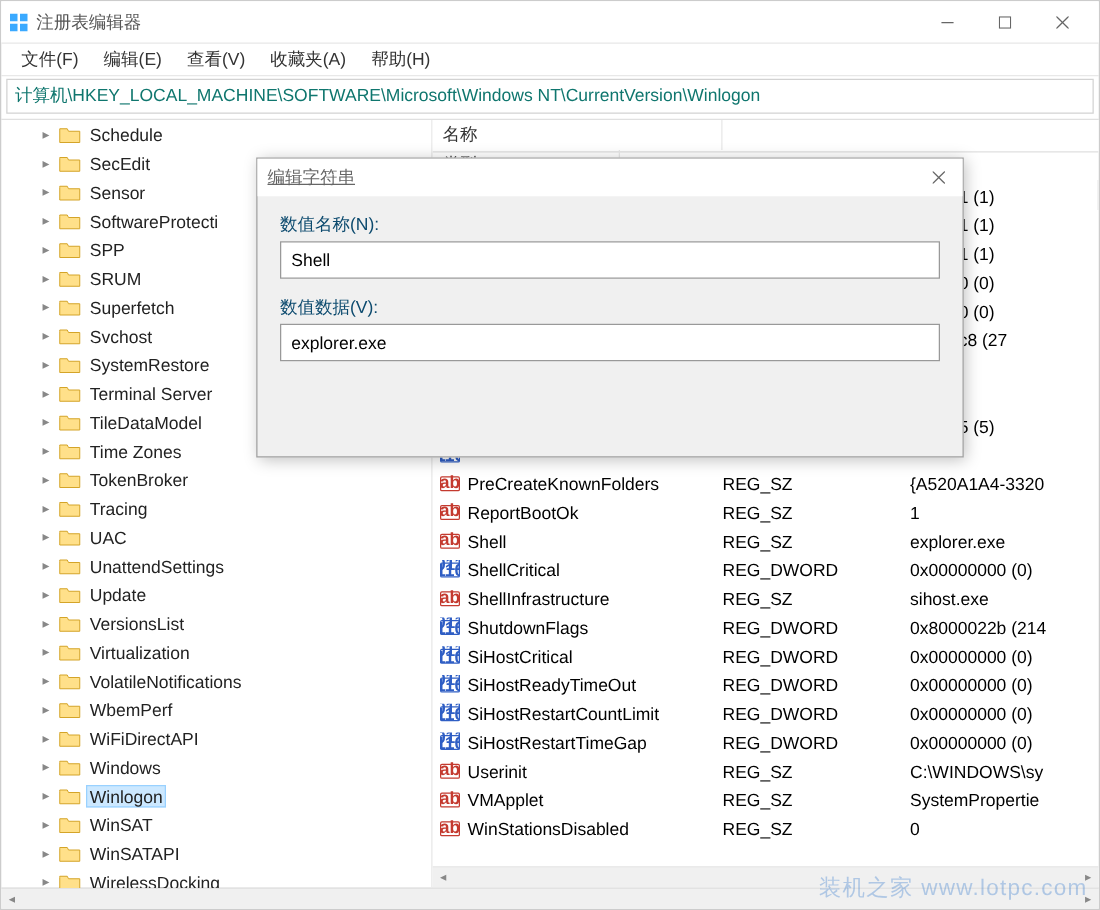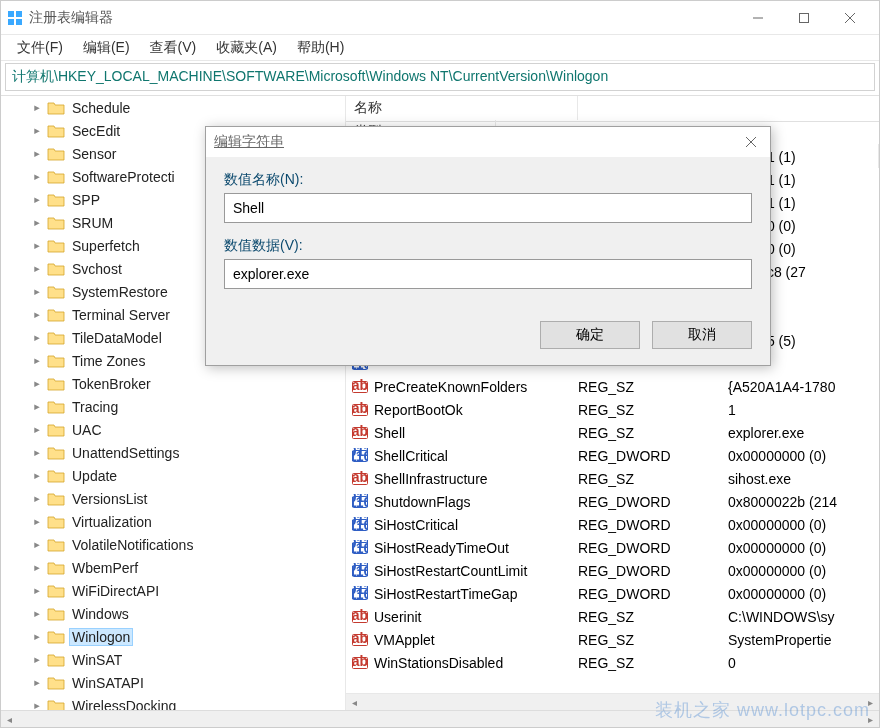--- a/index.html
+++ b/index.html
@@ -434,21 +434,21 @@
           </div>
           <div class="list-row">
             <div class="c1">
               <svg class="reg-icon" viewBox="0 0 16 16">
                 <rect x="0.5" y="2.5" width="15" height="11" rx="1" fill="#fff" stroke="#c43a2f"></rect>
                 <text x="8" y="11" text-anchor="middle" font-size="8" fill="#c43a2f" font-weight="bold">ab</text>
               </svg>
               <span>PreCreateKnownFolders</span>
             </div>
             <div class="c2"><span>REG_SZ</span></div>
-            <div class="c3"><span>{A520A1A4-1780</span></div>
+            <div class="c3"><span>{A520A1A4-3320</span></div>
           </div>
           <div class="list-row">
             <div class="c1">
               <svg class="reg-icon" viewBox="0 0 16 16">
                 <rect x="0.5" y="2.5" width="15" height="11" rx="1" fill="#fff" stroke="#c43a2f"></rect>
                 <text x="8" y="11" text-anchor="middle" font-size="8" fill="#c43a2f" font-weight="bold">ab</text>
               </svg>
               <span>ReportBootOk</span>
             </div>
             <div class="c2"><span>REG_SZ</span></div>
@@ -608,19 +608,15 @@
         </svg>
     </span>
   </div>
   <div class="dialog-body">
     <div class="dlabel">数值名称(N):</div>
     <input class="dinput" readonly="" value="Shell" style="">
     <div style="height:14px"></div>
     <div class="dlabel">数值数据(V):</div>
     <input class="dinput" value="explorer.exe" style="">
   </div>
-  <div class="dialog-buttons">
-    <button class="dbtn">确定</button>
-    <button class="dbtn">取消</button>
-  </div>
 </div>
 
 <div class="watermark">装机之家 www.lotpc.com</div>
 
 </body></html>

